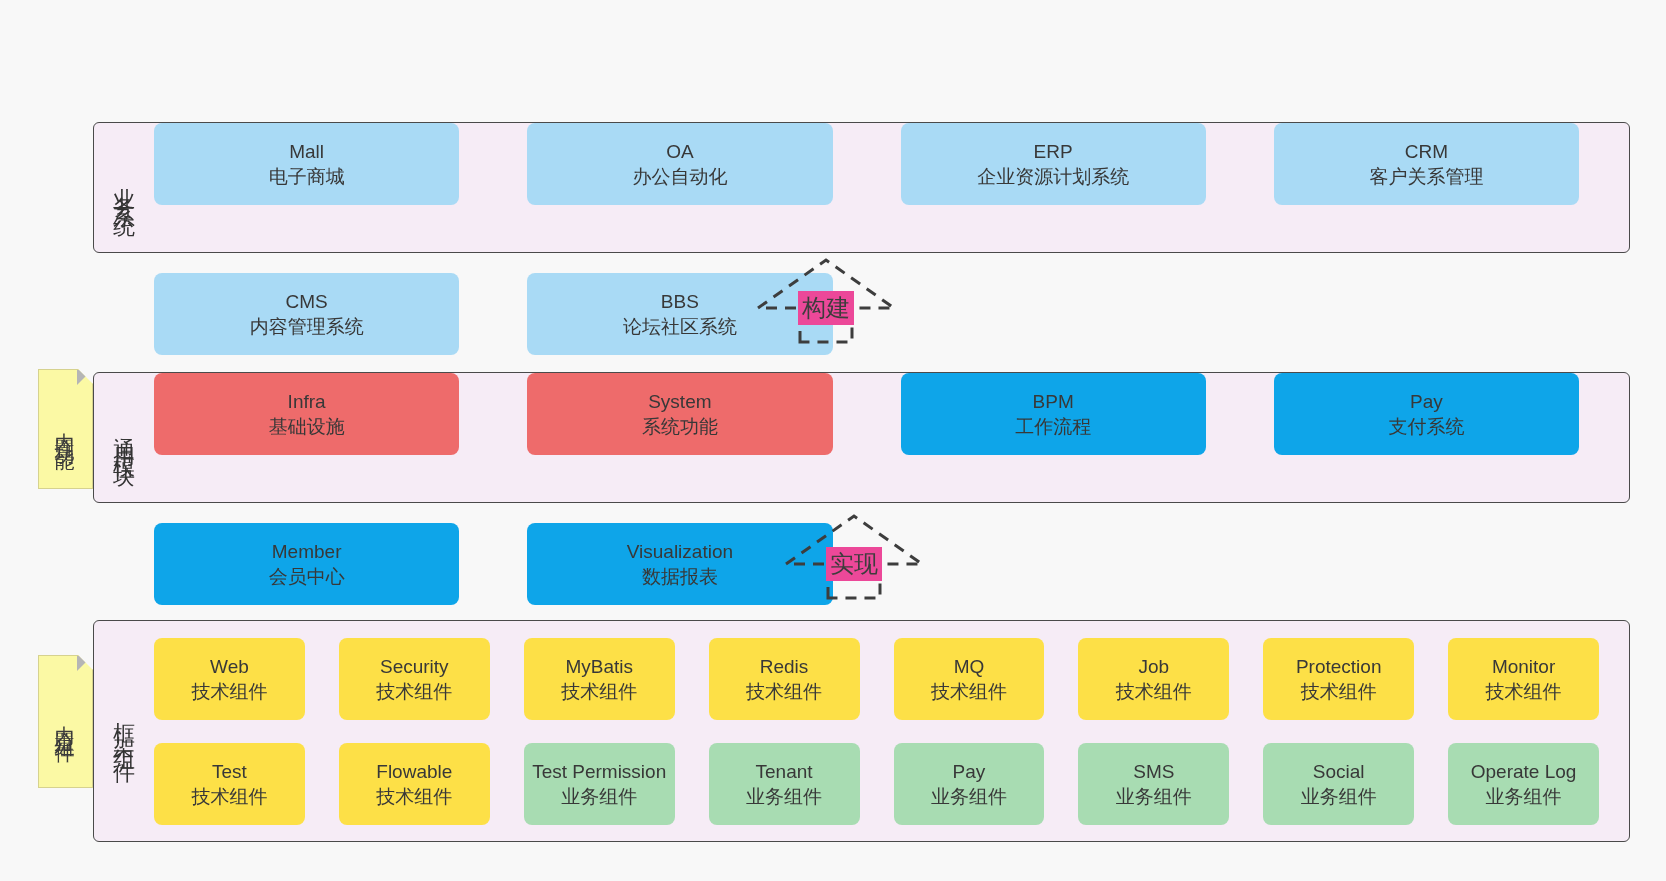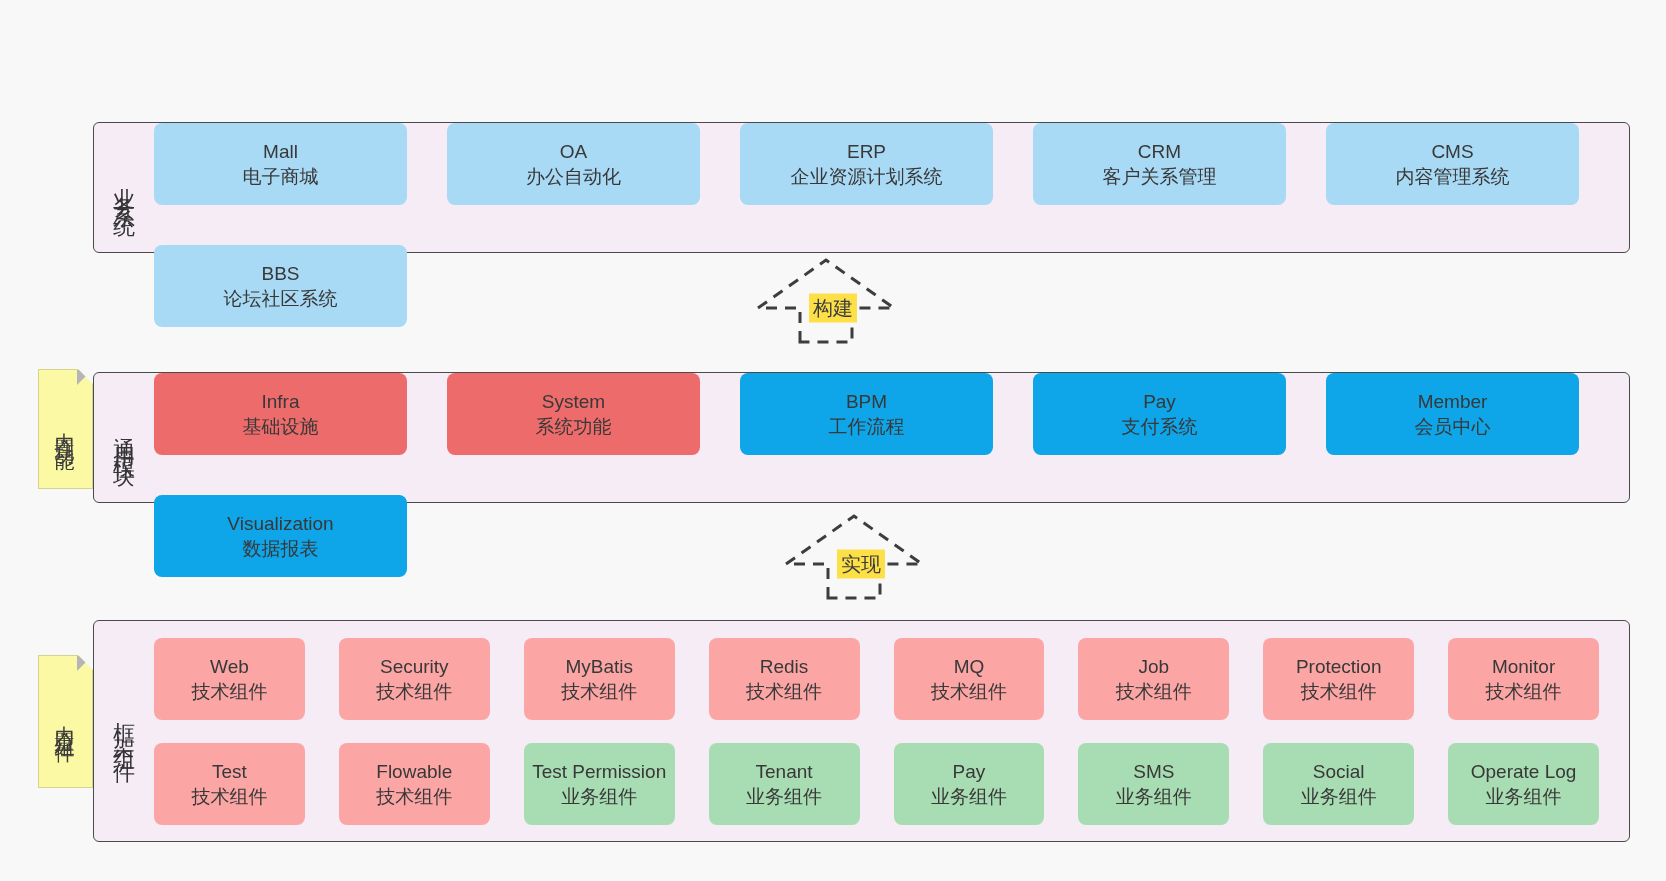--- a/index.html
+++ b/index.html
@@ -18,50 +18,50 @@
   .layer-business{top:122px;height:131px;}
   .layer-modules{top:372px;height:131px;}
   .layer-components{top:620px;height:222px;}
   .layer-label{
     width:60px;flex:0 0 60px;display:flex;align-items:center;justify-content:center;
     writing-mode:vertical-rl;text-orientation:upright;
     font-size:22px;letter-spacing:9px;color:#333;
   }
   .layer-components .layer-label{letter-spacing:13px;}
   .boxes-6{
-    flex:1;display:grid;grid-template-columns:repeat(5,1fr);
-    gap:40px;align-items:center;padding:0 50px 0 0;
+    flex:1;display:grid;grid-template-columns:repeat(4,1fr);
+    gap:68px;align-items:center;padding:0 50px 0 0;
   }
   .rows-wrap{
     flex:1;display:flex;flex-direction:column;justify-content:center;gap:23px;
     padding:0 30px 0 0;
   }
   .boxes-8{
     display:grid;grid-template-columns:repeat(8,1fr);gap:34px;align-items:center;
   }
   
   .box{
     height:82px;border-radius:8px;display:flex;flex-direction:column;
     align-items:center;justify-content:center;text-align:center;
     font-size:19px;line-height:25px;padding:2px 6px;box-sizing:border-box;
   }
   .box .box-title{white-space:pre-line;}
   .blue{background:#a9daf5;}
   .red{background:#ee6b6b;}
   .pink{background:#0ea5e9;}
-  .green-dark{background:#fca5a5;align-items:center;}
+  .green-dark{background:#fde047;align-items:center;}
   .green-light{background:#a8dcb2;}
   
   .arrow{position:absolute;width:140px;height:88px;}
   .arrow-build{left:756px;top:256px;}
   .arrow-implement{left:784px;top:512px;}
   .arrow svg{position:absolute;left:0;top:0;}
   .arrow-label{
     position:absolute;left:50%;top:52px;transform:translate(-50%,-50%);
-    background:#fde047;padding:1px 4px;font-size:20px;color:#3d3d3d;white-space:nowrap;margin-left:7px;
+    background:#ec4899;padding:1px 4px;font-size:24px;color:#3d3d3d;white-space:nowrap;
   }
   
   .sticky{
     position:absolute;left:38px;width:55px;background:#fbf9a4;
     border:1px solid #d6d28f;box-sizing:border-box;z-index:2;
     clip-path:polygon(0 0, calc(100% - 15px) 0, 100% 15px, 100% 100%, 0 100%);
     display:flex;align-items:center;justify-content:center;
   }
   .sticky-1{top:369px;height:120px;}
   .sticky-2{top:655px;height:133px;}

